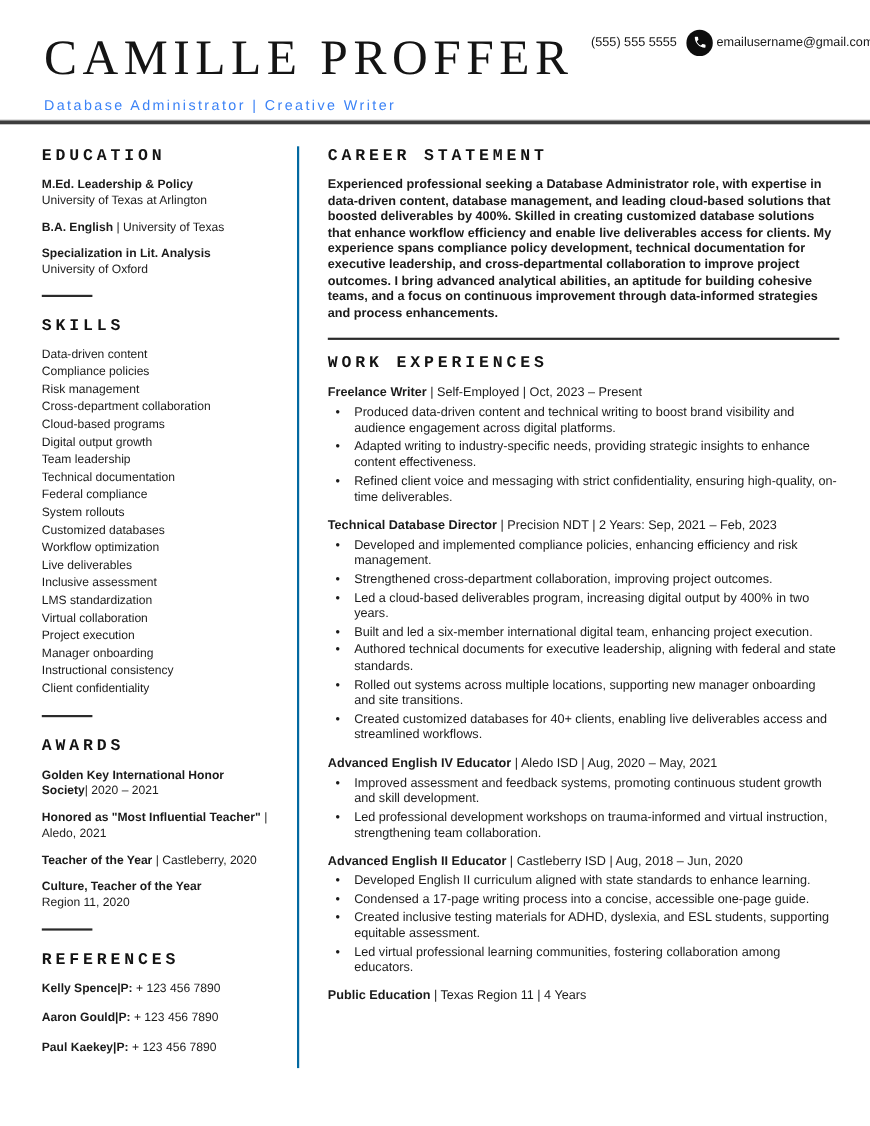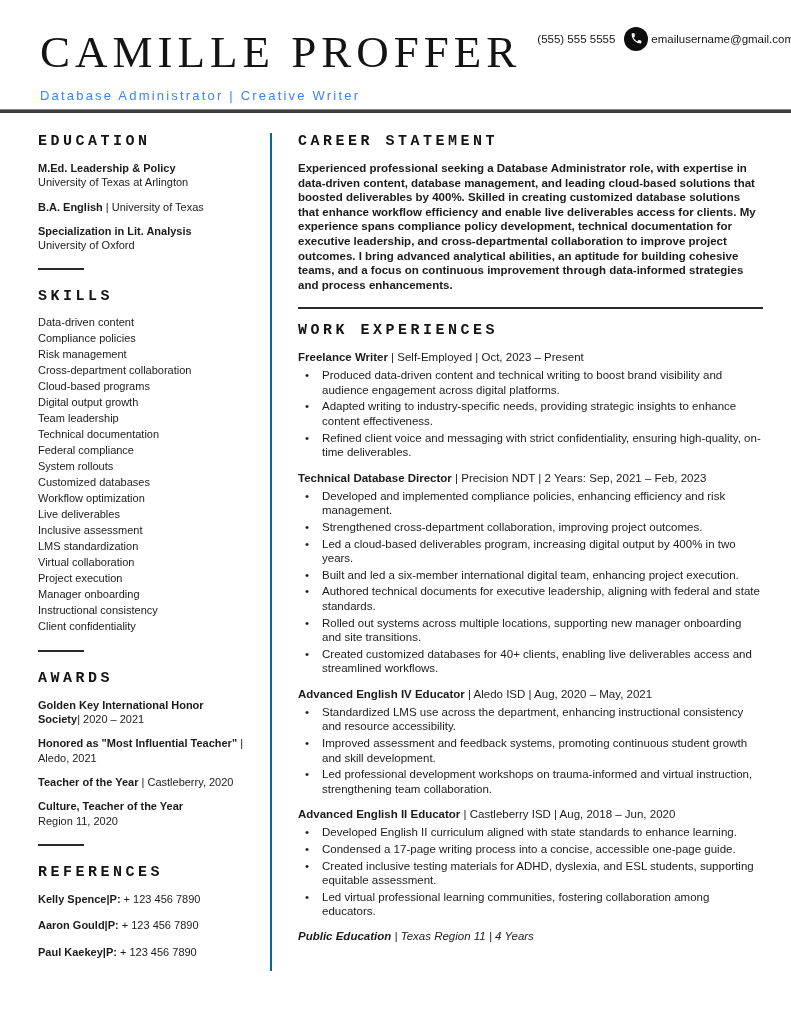--- a/index.html
+++ b/index.html
@@ -79,21 +79,21 @@
     padding-left:24px;
     font-size:11.5px;
     line-height:1.27;
     margin:0 0 2px 0;
   }
   .bullets li::before{
     content:"\2022";
     position:absolute;left:7px;top:0;
     font-size:11.5px;
   }
-  .work-footer{margin:11px 0 0 0;font-size:11.5px;font-style:italic;}
+  .work-footer{margin:11px 0 0 0;font-size:11.5px;}
   .work-footer strong{font-weight:700;}
 </style>
 </head>
 <body>
 
 <div class="page">
 
   <div class="header">
     <div>
       <h1 class="name">CAMILLE PROFFER</h1>
@@ -244,21 +244,20 @@
           <li>Built and led a six-member international digital team, enhancing project execution.</li>
           <li>Authored technical documents for executive leadership, aligning with federal and state standards.</li>
           <li>Rolled out systems across multiple locations, supporting new manager onboarding and site transitions.</li>
           <li>Created customized databases for 40+ clients, enabling live deliverables access and streamlined workflows.</li>
         </ul>
 
         <p class="job-head">
           <strong>Advanced English IV Educator</strong><span> | Aledo ISD | Aug, 2020 – May, 2021</span>
         </p>
         <ul class="bullets">
-          <li>Standardized LMS use across the department, enhancing instructional consistency and resource accessibility.</li>
           <li>Improved assessment and feedback systems, promoting continuous student growth and skill development.</li>
           <li>Led professional development workshops on trauma-informed and virtual instruction, strengthening team collaboration.</li>
         </ul>
 
         <p class="job-head">
           <strong>Advanced English II Educator</strong><span> | Castleberry ISD | Aug, 2018 – Jun, 2020</span>
         </p>
         <ul class="bullets">
           <li>Developed English II curriculum aligned with state standards to enhance learning.</li>
           <li>Condensed a 17-page writing process into a concise, accessible one-page guide.</li>

